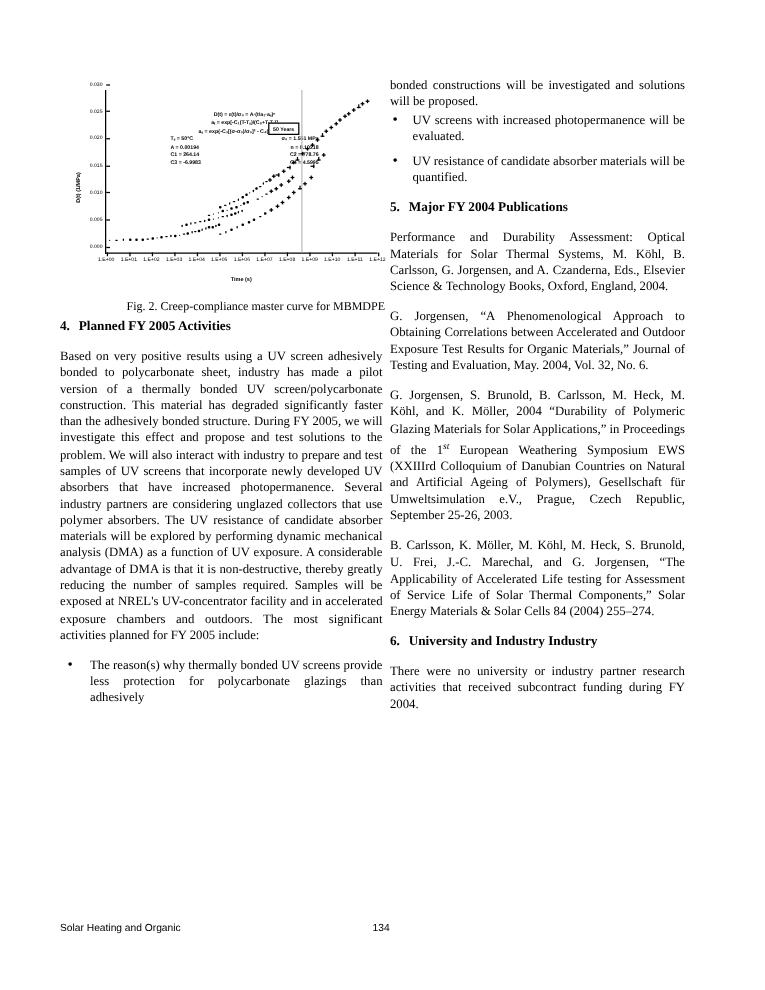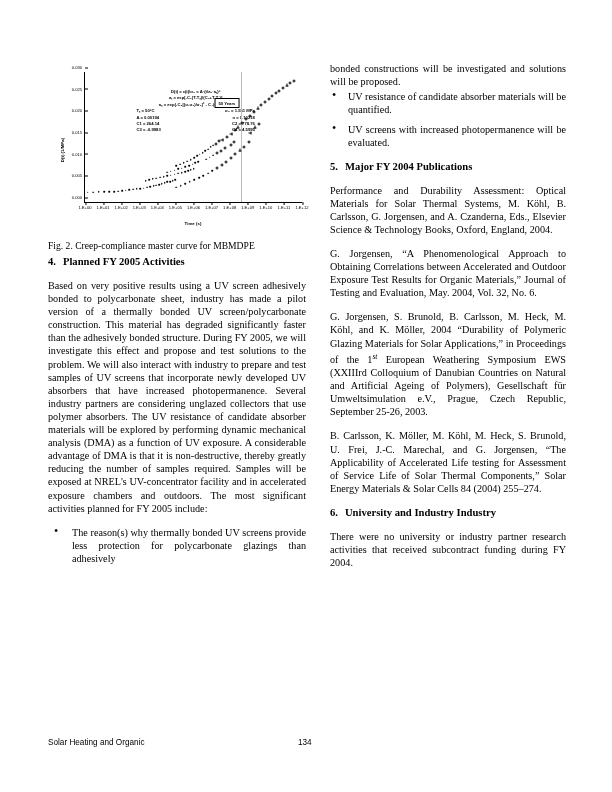--- a/index.html
+++ b/index.html
@@ -25,21 +25,21 @@
 
   
   .col-left {
     position: absolute;
     left: 48px;
     top: 62px;
     width: 258px;
   }
   .col-right {
     position: absolute;
-    left: 330px;
+    left: 312px;
     top: 62px;
     width: 236px;
   }
 
   p.body {
     font-family: "Liberation Serif", serif;
     font-size: 10.2px;
     line-height: 13.1px;
     text-align: justify;
     text-justify: inter-word;
@@ -219,21 +219,21 @@
     content: "";
     position: absolute;
     background: #000;
   }
   .pt.cross:before { left: 1.1px; top: 0; width: 0.8px; height: 3px; }
   .pt.cross:after  { top: 1.1px; left: 0; height: 0.8px; width: 3px; }
 
   .fig-caption {
     font-family: "Liberation Serif", serif;
     font-size: 9.6px;
-    text-align: left;
+    text-align: right;
     margin-top: 3px;
   }
 
   
   .footer {
     position: absolute;
     left: 48px;
     top: 737px;
     width: 518px;
     font-family: "Liberation Sans", sans-serif;
@@ -425,22 +425,22 @@
     </h2>
     <p class="body">Based on very positive results using a UV screen adhesively bonded to polycarbonate sheet, industry has made a pilot version of a thermally bonded UV screen/polycarbonate construction. This material has degraded significantly faster than the adhesively bonded structure. During FY 2005, we will investigate this effect and propose and test solutions to the problem. We will also interact with industry to prepare and test samples of UV screens that incorporate newly developed UV absorbers that have increased photopermanence. Several industry partners are considering unglazed collectors that use polymer absorbers. The UV resistance of candidate absorber materials will be explored by performing dynamic mechanical analysis (DMA) as a function of UV exposure. A considerable advantage of DMA is that it is non-destructive, thereby greatly reducing the number of samples required. Samples will be exposed at NREL's UV-concentrator facility and in accelerated exposure chambers and outdoors. The most significant activities planned for FY 2005 include:</p>
     <ul class="bullets left">
       <li>The reason(s) why thermally bonded UV screens provide less protection for polycarbonate glazings than adhesively</li>
     </ul>
   </div>
 
   <div class="col-right">
     <p class="body tight" style="margin-bottom:2px;">bonded constructions will be investigated and solutions will be proposed.</p>
     <ul class="bullets">
+      <li>UV screens with increased photopermanence will be evaluated.</li>
       <li>UV resistance of candidate absorber materials will be quantified.</li>
-      <li>UV screens with increased photopermanence will be evaluated.</li>
     </ul>
 
     <h2 class="section" style="margin-top:10px;">
       <span class="num">5.</span><span>Major FY 2004 Publications</span>
     </h2>
 
     <div id="refs">
         <p class="ref"><span class="ital">Performance and Durability Assessment: Optical Materials for Solar Thermal Systems</span><span>, M. Köhl, B. Carlsson, G. Jorgensen, and A. Czanderna, Eds., Elsevier Science &amp; Technology Books, Oxford, England, 2004.</span></p>
         <p class="ref"><span>G. Jorgensen, “A Phenomenological Approach to Obtaining Correlations between Accelerated and Outdoor Exposure Test Results for Organic Materials,” </span><span class="ital">Journal of Testing and Evaluation</span><span>, May. 2004, Vol. 32, No. 6.</span></p>
         <p class="ref"><span>G. Jorgensen, S. Brunold, B. Carlsson, M. Heck, M. Köhl, and K. Möller, 2004 “Durability of Polymeric Glazing Materials for Solar Applications,” in </span><span class="ital">Proceedings of the 1</span><span class="sup">st</span><span class="ital"> European Weathering Symposium EWS (XXIIIrd Colloquium of Danubian Countries on Natural and Artificial Ageing of Polymers)</span><span>, Gesellschaft für Umweltsimulation e.V., Prague, Czech Republic, September 25-26, 2003.</span></p>

